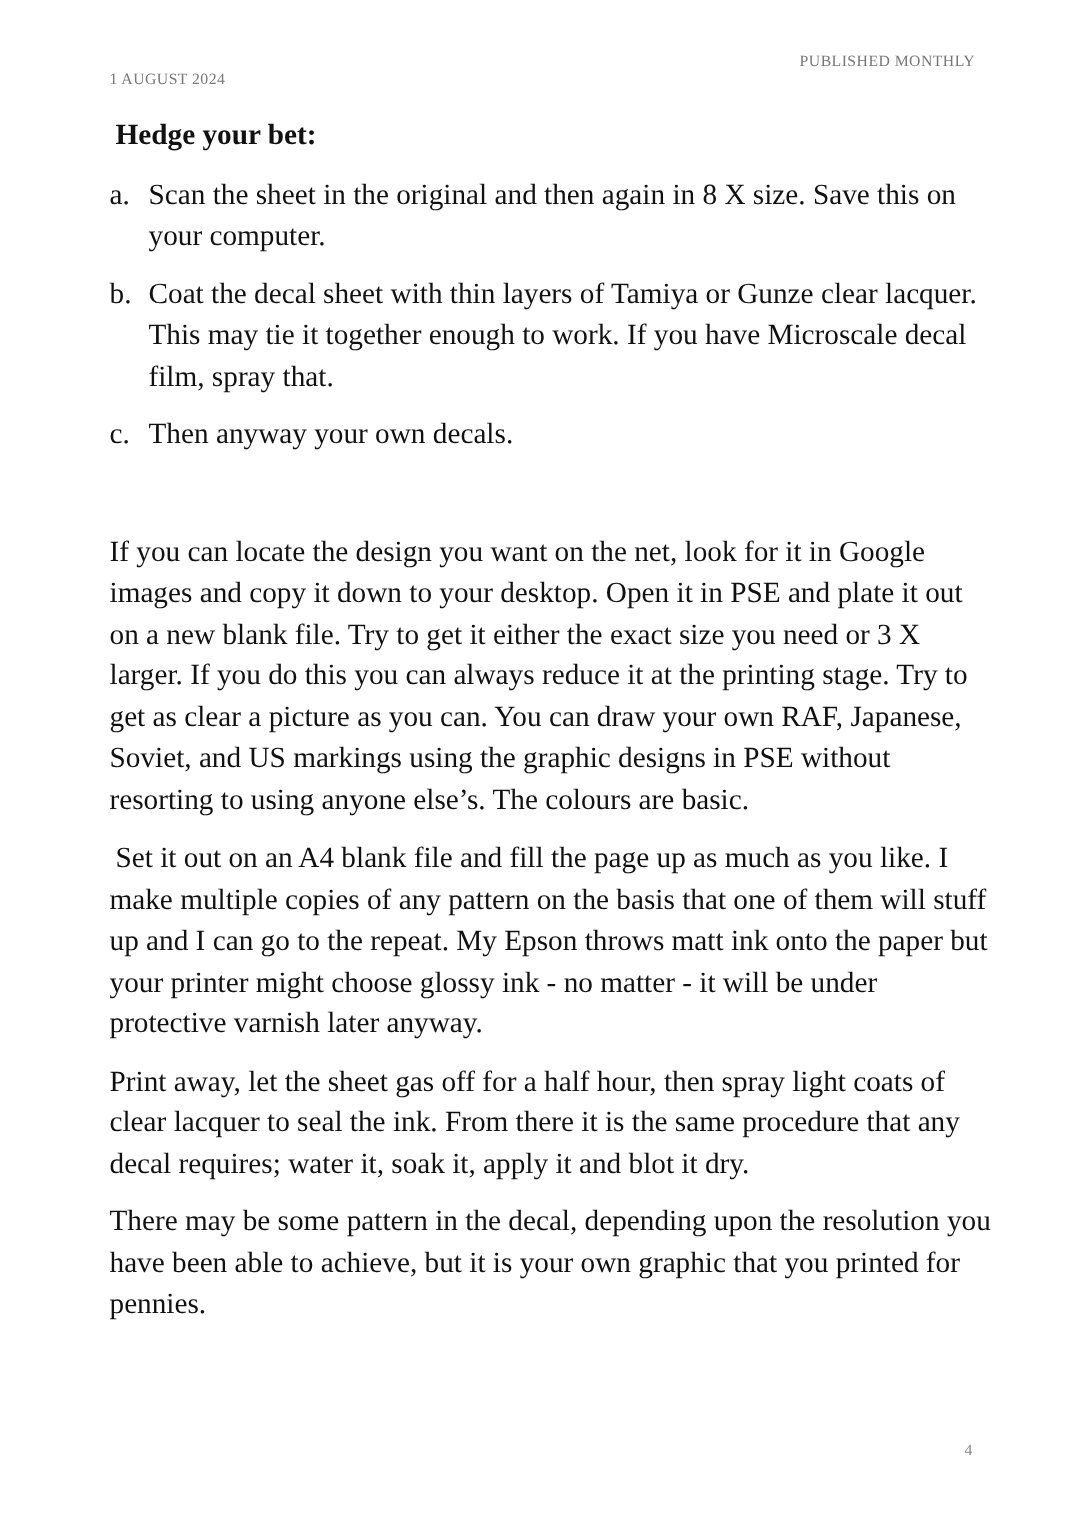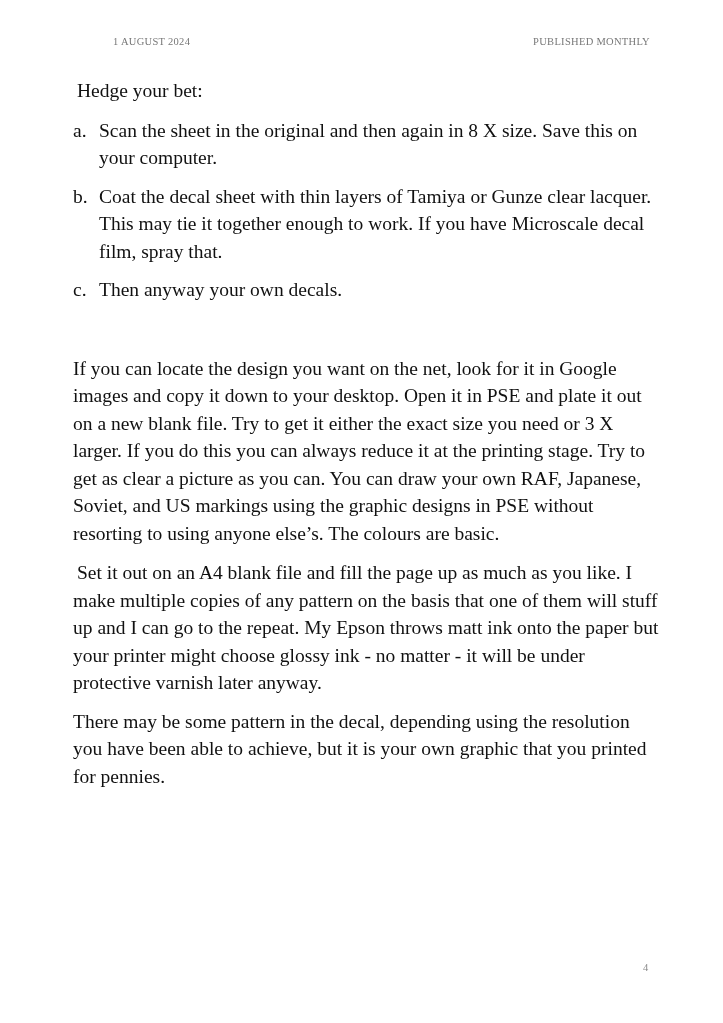--- a/index.html
+++ b/index.html
@@ -1,23 +1,23 @@
 <!DOCTYPE html>
 <html><head>
 <meta charset="utf-8">
 <style>
   html, body { margin: 0; padding: 0; background: #ffffff; }
   body { width: 723px; height: 1023px; position: relative; overflow: hidden;
          font-family: "Liberation Serif", "DejaVu Serif", serif; color: #111; }
   .header { position: absolute; top: 36px; left: 73px; right: 73px; height: 14px;
             font-size: 10.5px; letter-spacing: 0.3px; color: #777; }
-  .header .left { position: absolute; left: 0; top: 0; margin-left: 40px; }
+  .header .left { position: absolute; left: 0; top: 12px; }
   .header .right { position: absolute; right: 0; top: 0; text-align: center; }
   .content { position: absolute; left: 73px; top: 77px; width: 590px; font-size: 19.5px; line-height: 27.5px; }
-  .intro { margin: 0 0 12px 4px; }
+  .intro { margin: 0 0 12px 4px; font-weight: bold; }
   ol { list-style: none; margin: 0; padding: 0; }
   ol li { position: relative; padding-left: 26px; margin-bottom: 11px; }
   ol li .marker { position: absolute; left: 0; top: 0; }
   .gap { height: 40px; }
   p { margin: 0 0 11px 0; }
   p.indent { text-indent: 4px; margin-top: 12px; }
   .page-number { position: absolute; left: 643px; top: 962px; font-size: 10.5px; color: #888; }
 </style>
 </head>
 <body>
@@ -39,16 +39,17 @@
       <span>Coat the decal sheet with thin layers of Tamiya or Gunze  clear lacquer. This may tie it together enough to work. If you have Microscale decal film, spray that.</span>
     </li>
     <li>
       <span class="marker">c.</span>
       <span>Then anyway your own decals.</span>
     </li>
   </ol>
   <div class="gap"></div>
   <p>If you can locate the design you want on the net, look for it in Google images and copy it down to your desktop. Open it in PSE and plate it out on a new blank file. Try to get it either the exact size you need or 3 X larger. If you do this you can always reduce it at the printing stage. Try to get as clear a picture as you can. You can draw your own RAF, Japanese, Soviet, and US markings using the graphic designs in PSE without resorting to using anyone else’s. The colours are basic.</p>
   <p class="indent">Set it out on an A4 blank file and fill the page up as much as you like. I make multiple copies of any pattern on the basis that one of them will stuff up and I can go to the repeat. My Epson throws matt ink onto the paper but your printer might choose glossy ink - no matter - it will be under protective varnish later anyway.</p>
-  <p>There may be some pattern in the decal, depending using the resolution you have been able to achieve, but it is your own graphic that you printed for pennies.</p>
+  <p>Print away, let the sheet gas off for a half hour, then spray light coats of clear lacquer to seal the ink. From there it is the same procedure that any decal requires; water it, soak it, apply it and blot it dry.</p>
+  <p>There may be some pattern in the decal, depending upon the resolution you have been able to achieve, but it is your own graphic that you printed for pennies.</p>
 </div>
 
 <div class="page-number">4</div>
 
 </body></html>

